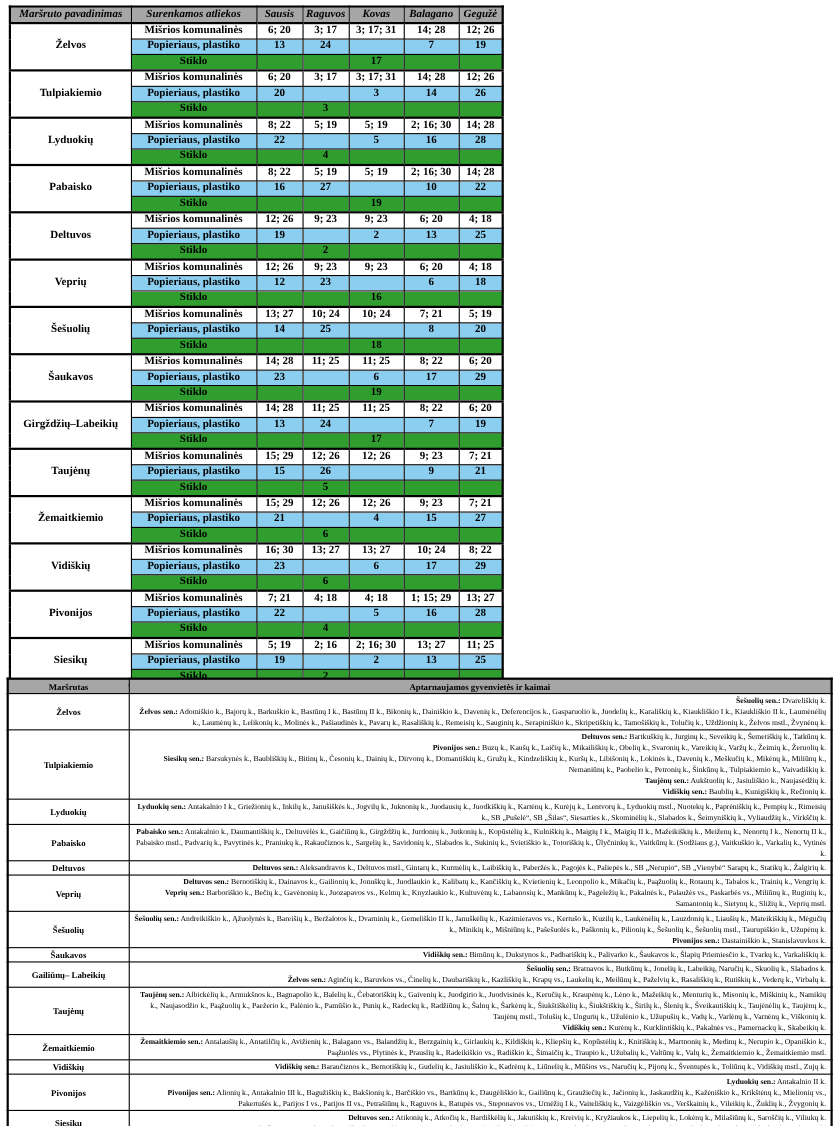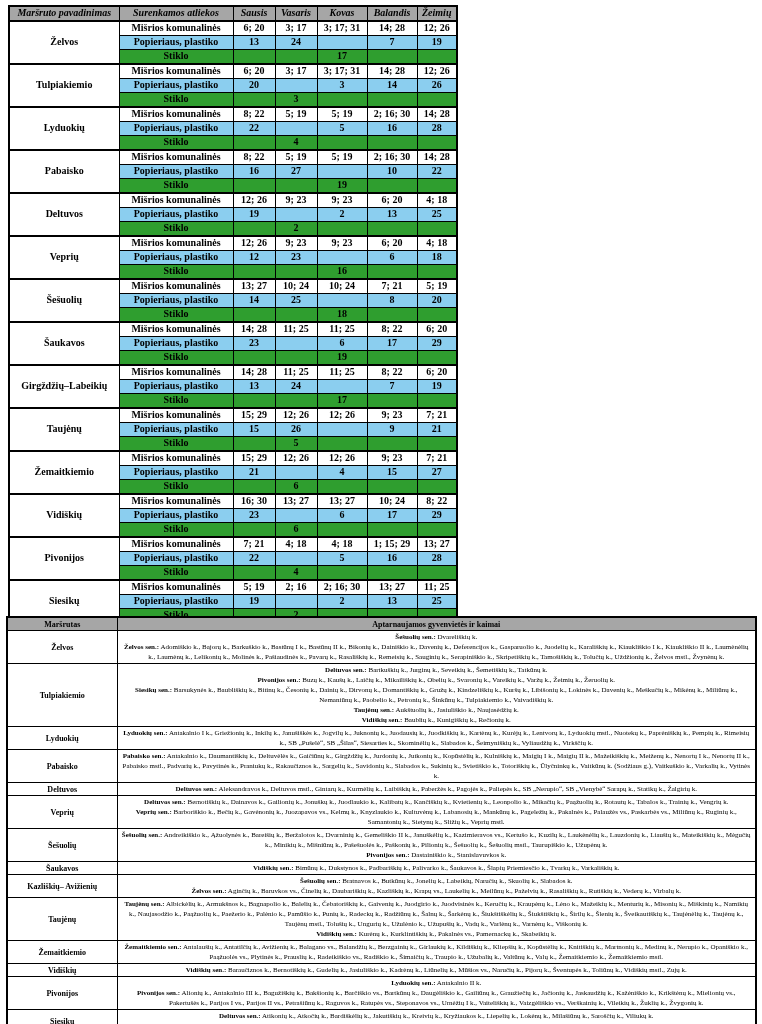--- a/index.html
+++ b/index.html
@@ -16,45 +16,45 @@
   .schedule tr.mixed td.waste-label,.schedule tr.mixed td.val{background:#fff;}
   .schedule tr.paper td.waste-label,.schedule tr.paper td.val{background:var(--paper-bg);}
   .schedule tr.glass td.waste-label,.schedule tr.glass td.val{background:var(--glass-bg);}
   .schedule thead th{background:var(--header-bg);}
 
   
   .routes{position:absolute;top:616px;left:6px;width:751px;border:2px solid #000;}
   .routes th,.routes td{border:1px solid #000;vertical-align:middle;}
   .routes th{background:var(--header-bg);font-weight:bold;font-size:8px;height:12px;text-align:center;padding:0 2px;}
   .routes td.r-name{font-weight:bold;font-size:8px;text-align:center;padding:0 4px;}
-  .routes td.r-content{padding:1px 4px;font-size:7px;line-height:10px;text-align:center;}
+  .routes td.r-content{padding:1px 4px;font-size:7px;line-height:10px;text-align:right;}
   .routes .segment b{font-weight:bold;}
 </style>
 </head>
 <body>
 
 <table class="schedule">
   <colgroup>
     <col style="width:110px">
       <col style="width:114px">
       <col style="width:42px">
     <col style="width:42px">
       <col style="width:50px">
       <col style="width:50px">
       <col style="width:40px">
   </colgroup>
   <thead>
       <tr id="schedule-head">
         <th>Maršruto pavadinimas</th>
         <th>Surenkamos atliekos</th>
         <th>Sausis</th>
-        <th>Vasaris</th>
+        <th>Raguvos</th>
         <th>Kovas</th>
-        <th>Balandis</th>
-        <th>Žeimių</th>
+        <th>Balagano</th>
+        <th>Gegužė</th>
       </tr>
     </thead>
   <tbody id="schedule-body">
       <tr class="mixed group-top">
         <td class="route-name" rowspan="3">Želvos</td>
         <td class="waste-label">Mišrios komunalinės</td>
         <td class="val">6; 20</td>
         <td class="val">3; 17</td>
         <td class="val">3; 17; 31</td>
         <td class="val">14; 28</td>
@@ -465,21 +465,21 @@
           <div class="segment"><b>Pivonijos sen.:</b><span> Dastainiškio k., Stanislavuvkos k.</span></div>
         </td>
       </tr>
       <tr>
         <td class="r-name">Šaukavos</td>
         <td class="r-content">
           <div class="segment"><b>Vidiškių sen.:</b><span> Bimūnų k., Dukstynos k., Padbariškių k., Palivarko k., Šaukavos k., Šlapių Priemiesčio k., Tvarkų k., Varkališkių k.</span></div>
         </td>
       </tr>
       <tr>
-        <td class="r-name">Kazliškių– Avižienių</td>
+        <td class="r-name">Gailiūnų– Labeikių</td>
         <td class="r-content">
           <div class="segment"><b>Šešuolių sen.:</b><span> Bratnavos k., Butkūnų k., Jonelių k., Labeikių, Naručių k., Skuolių k., Slabados k.</span></div>
           <div class="segment"><b>Želvos sen.:</b><span> Aginčių k., Baruvkos vs., Činelių k., Daubariškių k., Kazliškių k., Krapų vs., Laukelių k., Meilūnų k., Paželvių k., Rasališkių k., Rutiškių k., Vederų k., Virbalų k.</span></div>
         </td>
       </tr>
       <tr>
         <td class="r-name">Taujėnų</td>
         <td class="r-content">
           <div class="segment"><b>Taujėnų sen.:</b><span> Albickėlių k., Armukšnos k., Bagnapolio k., Balelių k., Čebatoriškių k., Gaivenių k., Juodgirio k., Juodvisinės k., Keručių k., Kraupėnų k., Lėno k., Mažeikių k., Menturių k., Misonių k., Miškinių k., Namikių k., Naujasodžio k., Paąžuolių k., Paežerio k., Palėnio k., Pamūšio k., Punių k., Radeckų k., Radžiūnų k., Šalnų k., Šarkėnų k., Šiukštiškėlių k., Šiukštiškių k., Širilų k., Šlenių k., Šveikautiškių k., Taujėnėlių k., Taujėnų k., Taujėnų mstl., Tolušių k., Ungurių k., Užulėnio k., Užupušių k., Vadų k., Varlėnų k., Varnėnų k., Viškonių k.</span></div>
           <div class="segment"><b>Vidiškių sen.:</b><span> Kurėnų k., Kurklintiškių k., Pakalnės vs., Pamernackų k., Skabeikių k.</span></div>

